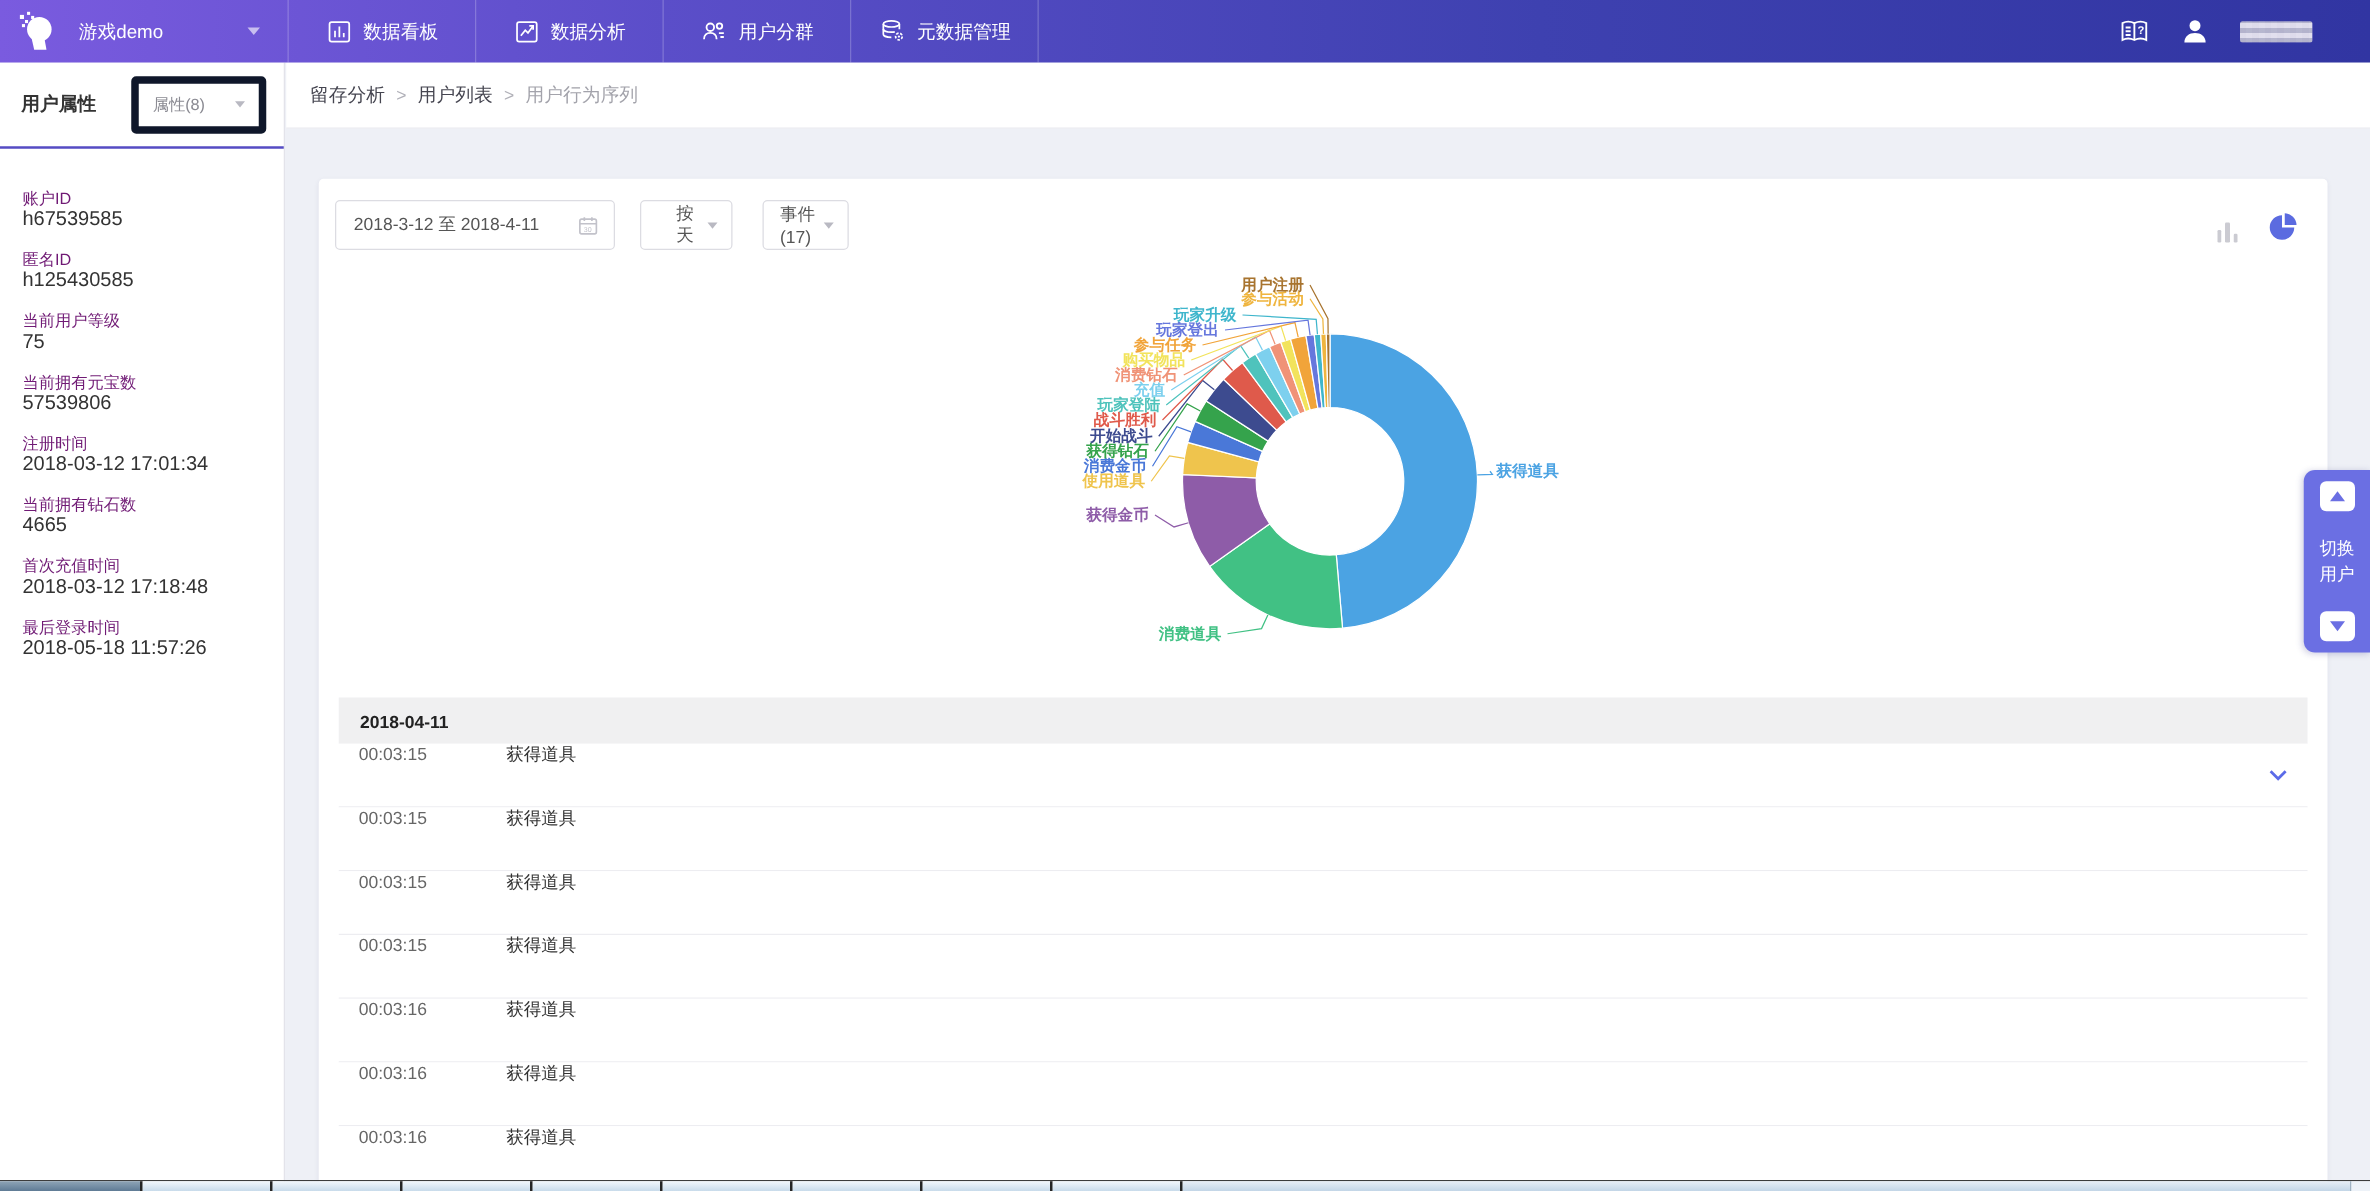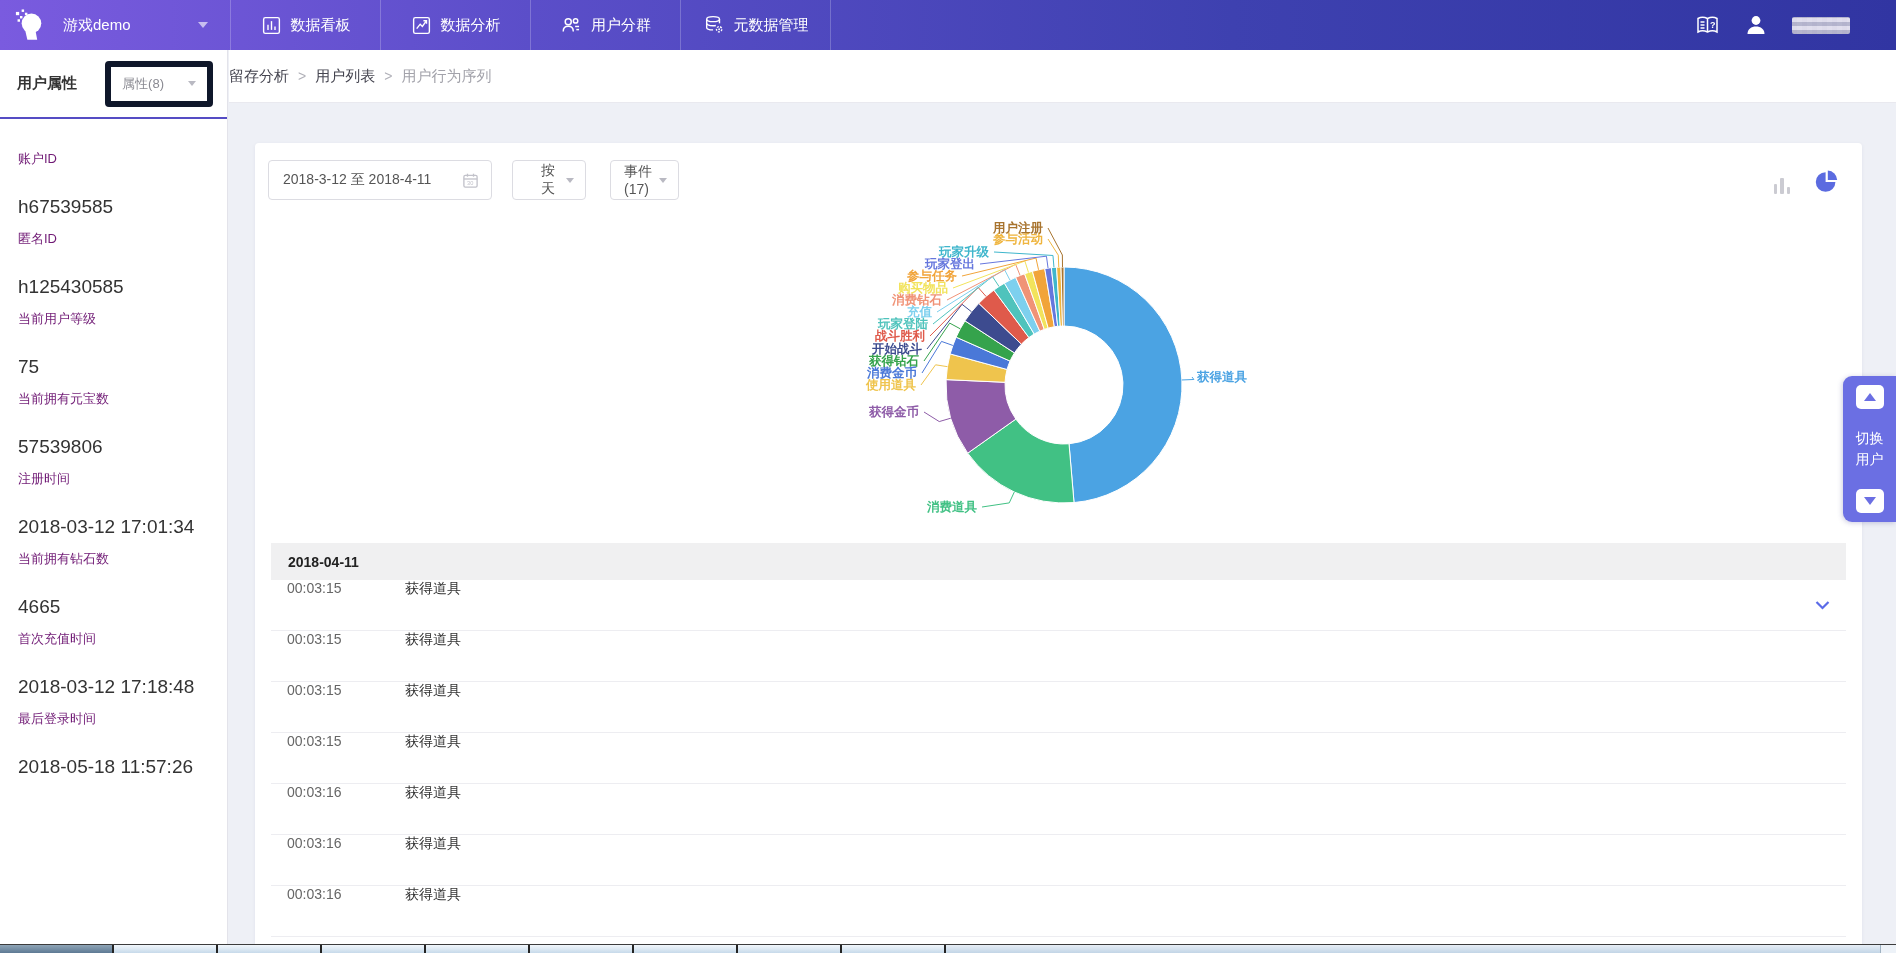--- a/index.html
+++ b/index.html
@@ -31,25 +31,25 @@
   .sidebar-header { height:69px; display:flex; align-items:center; justify-content:space-between;
     padding:0 14px 0 17px; border-bottom:2px solid #554cc4; }
   .sidebar-title { font-size:15px; font-weight:bold; color:#333; }
   .prop-filter-btn { display:flex; align-items:center; gap:24px; border:6px solid #0f172a; border-radius:4px;
     padding:8px 11px; font-size:13px; color:#8a8a92; background:#fff; cursor:pointer; }
   .caret-down-g { width:0; height:0; border-left:4.5px solid transparent; border-right:4.5px solid transparent;
     border-top:5.5px solid #b9b9c2; }
   .props { padding:31px 18px 0 18px; }
   .prop { margin-bottom:15px; }
   .prop-label { font-size:13px; color:#701a75; line-height:17px; }
-  .prop-value { font-size:19px; color:#333; line-height:17px;margin-top:31px; }
+  .prop-value { font-size:16px; color:#333; line-height:17px; }
 
   
   .crumbbar { position:absolute; top:50px; left:229px; right:0; height:53px; background:#fff;
-    border-bottom:1px solid #e9e9ef; display:flex; align-items:center; z-index:10; }
+    border-bottom:1px solid #e9e9ef; display:flex; align-items:center; padding-left:19px; z-index:10; }
   .crumb { font-size:15px; color:#454550; cursor:pointer; }
   .crumb-sep { font-size:14px; color:#b0b0b8; margin:0 9px; }
   .crumb-current { font-size:15px; color:#a3a3ab; }
 
   
   .main { position:absolute; top:103px; left:229px; right:0; bottom:0; background:#eef0f6; }
   .card { position:absolute; left:26px; top:40px; width:1607px; height:880px; background:#fff;
     border-radius:4px; box-shadow:0 1px 4px rgba(40,40,90,.06); }
 
   .filters { position:absolute; top:17px; left:13px; display:flex; align-items:center; }
@@ -65,21 +65,21 @@
   .view-toggles { position:absolute; top:27px; right:24px; display:flex; align-items:flex-end; gap:24px; }
   .bars-icon { display:flex; align-items:flex-end; gap:3px; height:16px; cursor:pointer; }
   .bars-icon span { width:3.5px; background:#cbcbd2; border-radius:1px; }
   .bars-icon .b1{height:10px} .bars-icon .b2{height:16px} .bars-icon .b3{height:7px}
   .pie-toggle { cursor:pointer; }
 
   .chart-area { position:absolute; top:62px; left:0; width:1607px; height:345px; }
   .chart-area svg text { font-family:"Liberation Sans","DejaVu Sans",sans-serif; }
 
   
-  .timeline { position:absolute; top:400px; left:16px; right:16px; }
+  .timeline { position:absolute; top:415px; left:16px; right:16px; }
   .date-header { height:37px; background:#f0f0f1; display:flex; align-items:center; padding:0 17px;
     font-size:14px; font-weight:bold; color:#222; }
   .t-row { height:51px; display:flex; align-items:flex-start; padding:0 14px 0 16px; position:relative;
     border-bottom:1px solid #ededf1; background:#fff; cursor:pointer; }
   .t-time { width:118px; font-size:14px; color:#666; }
   .t-event { font-size:14px; color:#333; }
   .t-chevron { position:absolute; right:16px; top:21px; }
 
   
   .switch-user { position:absolute; top:376px; right:0; width:53px; height:146px; background:#6b6fe3;

